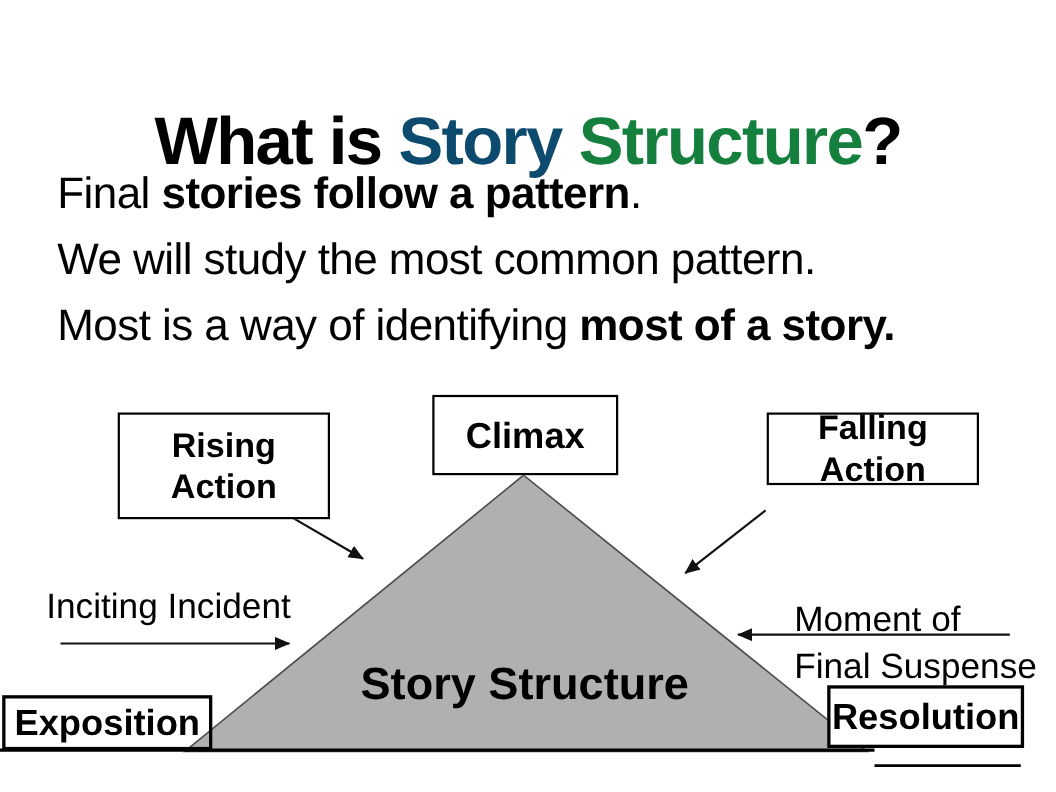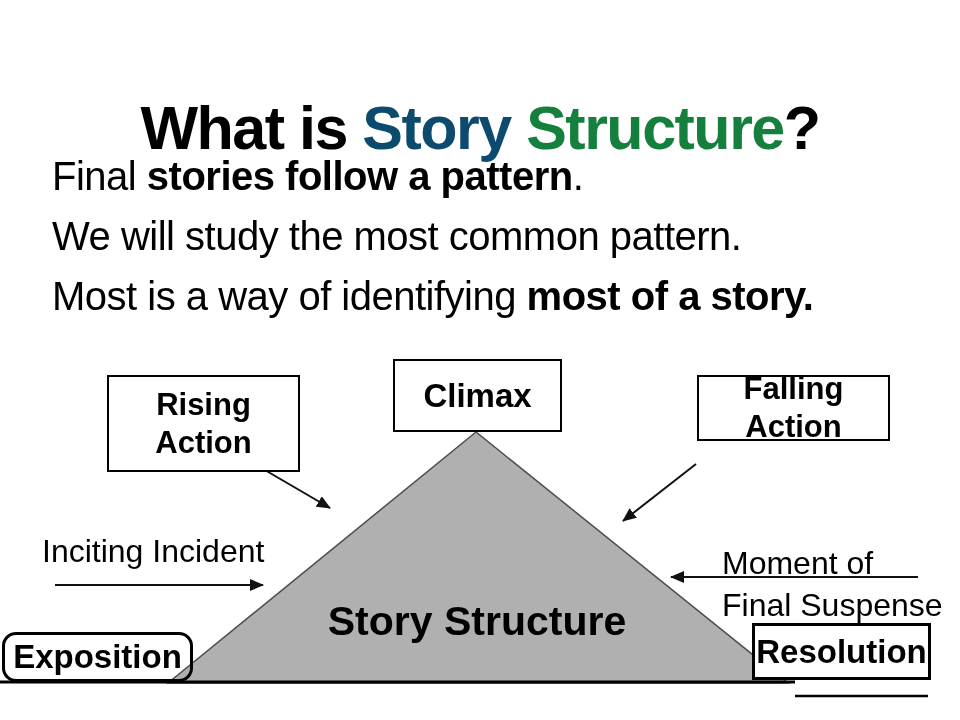--- a/index.html
+++ b/index.html
@@ -44,21 +44,21 @@
     text-align:center; font-weight:bold;
     white-space:pre-line;
     z-index:3;
     box-sizing:border-box;
   }
   #box-rising   { left:72px;  top:375px; width:193px; height:97px; font-size:31px; line-height:38px;margin-left:35px; }
   #box-climax   { left:393px; top:359px; width:169px; height:73px; font-size:33px; }
   #box-falling  { left:697px; top:375px; width:193px; height:66px; font-size:31px; line-height:38px; }
   #box-exposition {
     left:2px; top:632px; width:191px; height:50px;
-    border-width:3px; background:transparent; font-size:33px;border-radius:14px;
+    border-width:3px; background:transparent; font-size:33px;
   }
   #box-resolution {
     left:752px; top:623px; width:179px; height:57px;
     border-width:3px; font-size:33px;
   }
 
   .dlabel { position:absolute; z-index:3; font-size:32px; }
   #lbl-inciting  { left:42px;  top:533px; white-space:nowrap; }
   #lbl-suspense  { left:722px; top:496px; line-height:42px; white-space:pre-line;margin-top:46px; }
   #lbl-structure {

